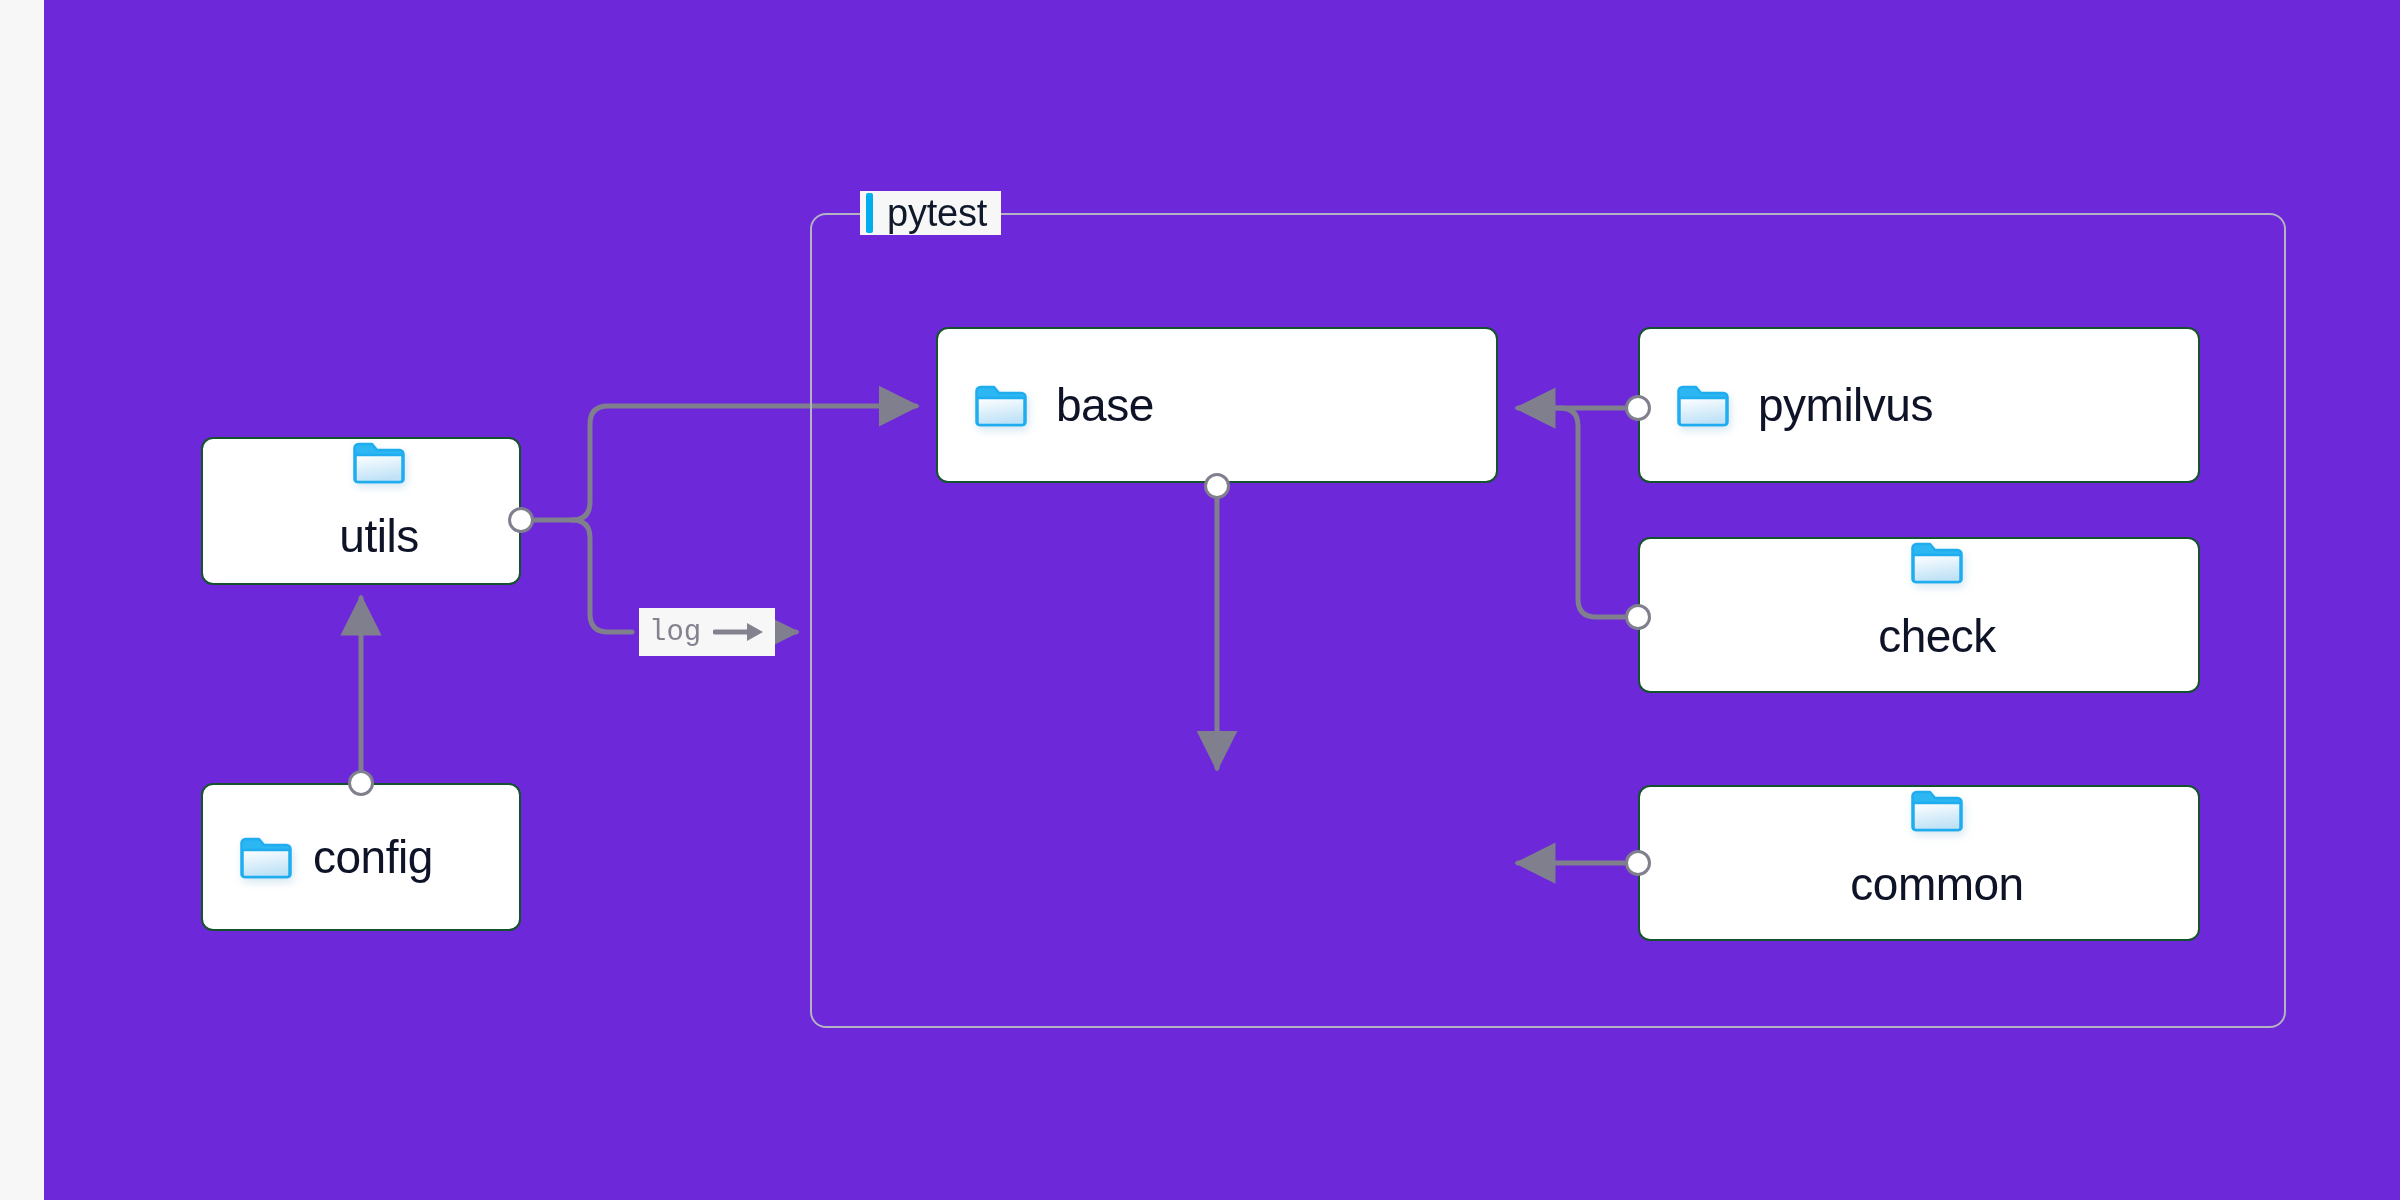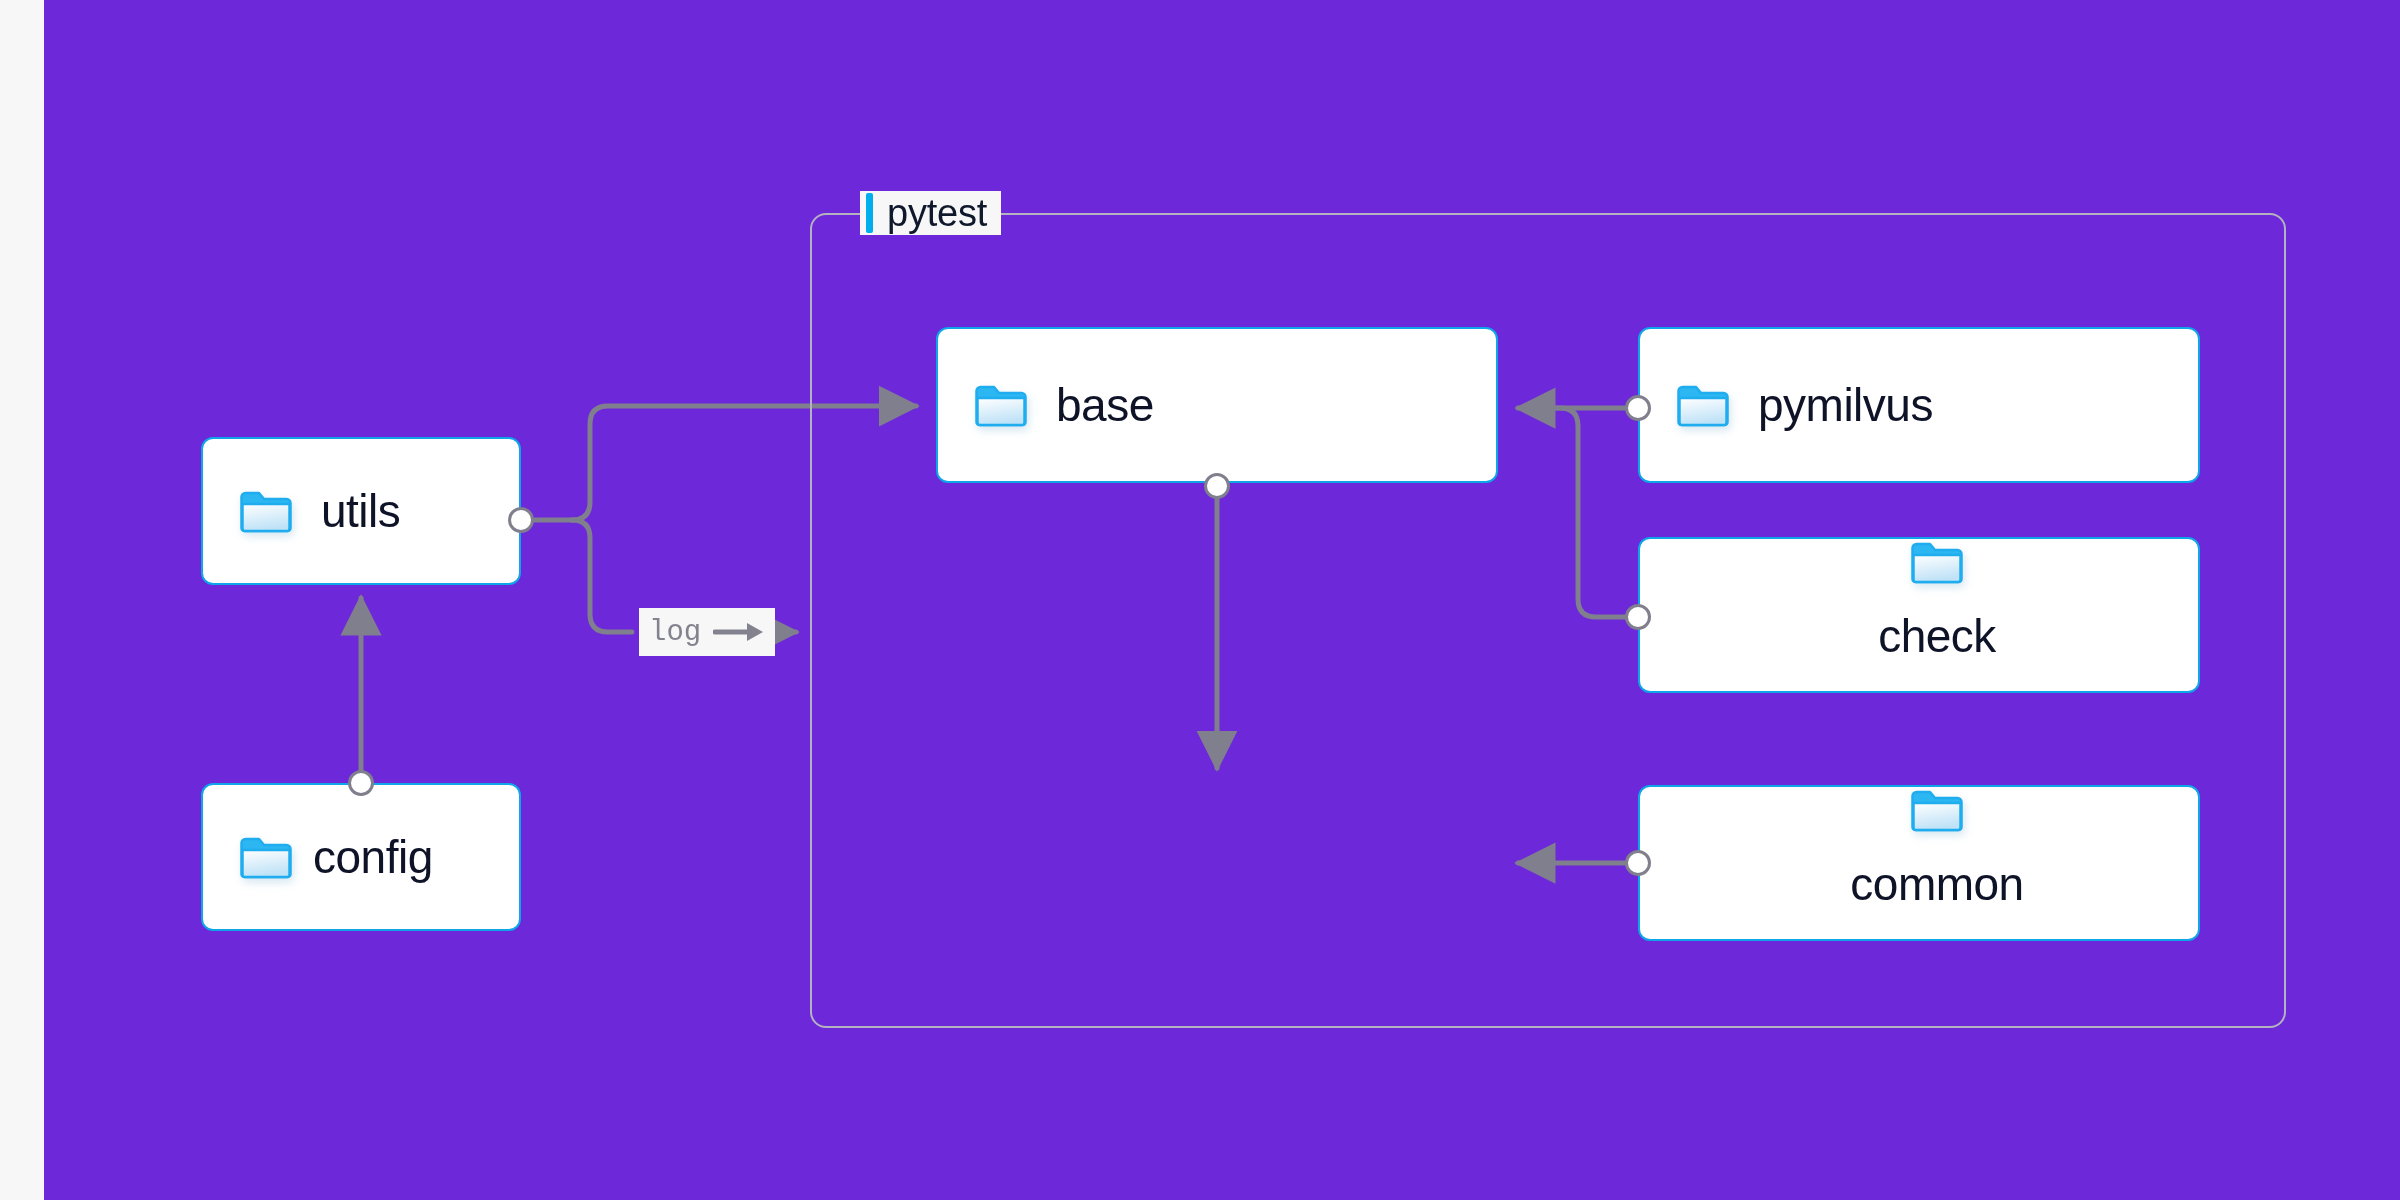--- a/index.html
+++ b/index.html
@@ -60,21 +60,21 @@
     color: #10182b;
     letter-spacing: -0.2px;
     line-height: 1;
   }
 
   
   .node {
     position: absolute;
     box-sizing: border-box;
     background: #ffffff;
-    border: 2px solid #0ea5e9;
+    border: 2px solid #14532d;
     border-radius: 12px;
     display: flex;
     align-items: center;
     padding-left: 36px;
     gap: 28px;
   }
   .node-label {
     font-size: 46px;
     color: #0e1327;
     letter-spacing: -0.5px;
@@ -161,21 +161,21 @@
     </g>
   </svg>
 
   <div class="group-box" style="left:766px; top:213px; width:1476px; height:815px;"></div>
 
   <div class="group-label" style="left:816px; top:191px;">
     <span class="group-accent"></span>
     <span class="group-label-text">pytest</span>
   </div>
 
-  <div class="node" style="left:157px; top:437px; width:320px; height:148px;">
+  <div class="node" style="left:157px; top:437px; width:320px; height:148px;flex-direction:column;">
     <span class="folder-icon">
       <svg width="54" height="46" viewBox="0 0 54 46">
         <path d="M2.5 9 A4 4 0 0 1 6.5 5 H20 L25 11 H47.5 A4 4 0 0 1 51.5 15 V40 A3 3 0 0 1 48.5 43 H5.5 A3 3 0 0 1 2.5 40 Z" fill="#2cb6f2" stroke="#1fadf0" stroke-width="2.5" stroke-linejoin="round"></path>
         <path d="M3.5 16 H50.5 V40.5 A2.5 2.5 0 0 1 48 43 H6 A2.5 2.5 0 0 1 3.5 40.5 Z" fill="url(#folderGrad)" stroke="#1fadf0" stroke-width="2.5" stroke-linejoin="round"></path>
       </svg>
     </span>
     <span class="node-label">utils</span>
   </div>
 
   <div class="node" style="left:157px; top:783px; width:320px; height:148px;gap:20px;">

